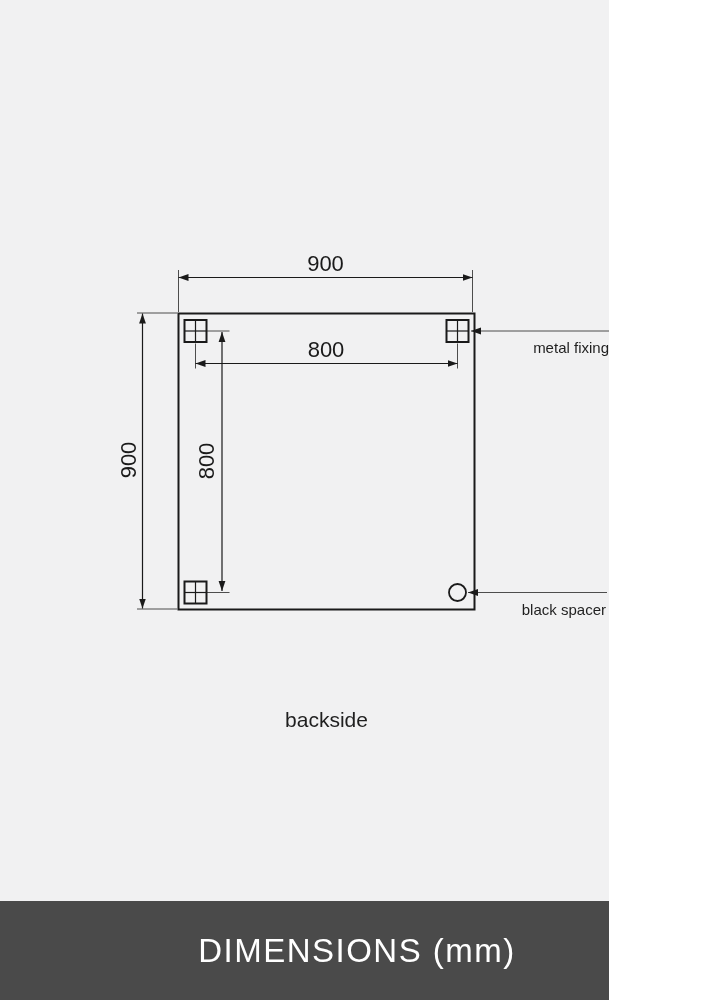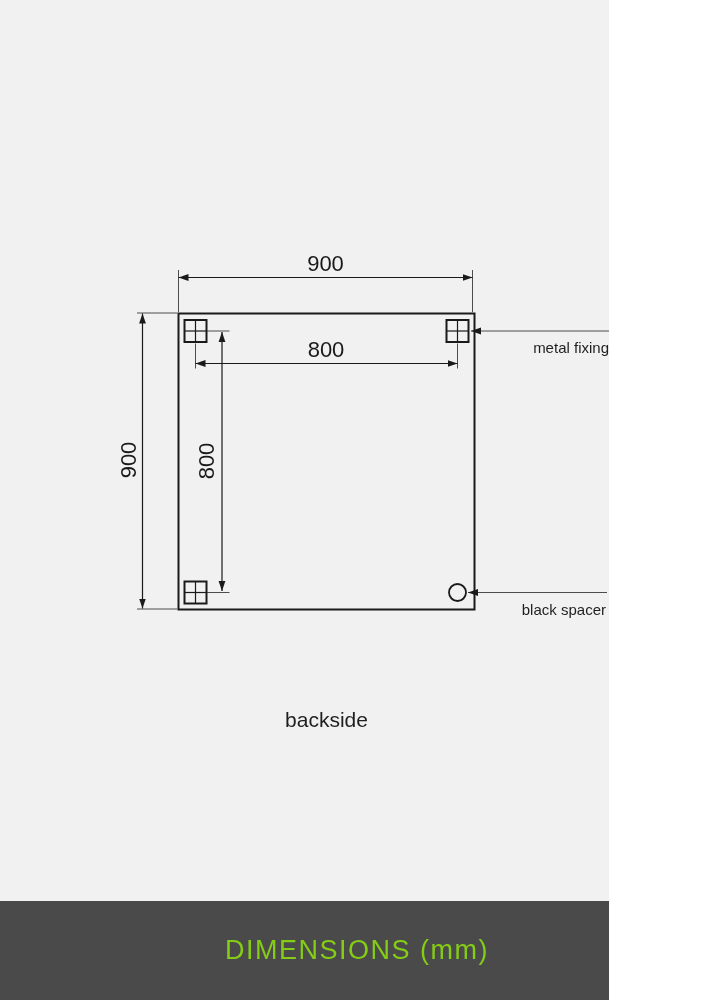--- a/index.html
+++ b/index.html
@@ -44,22 +44,22 @@
     left: 0;
     top: 901px;
     width: 714px;
     height: 99px;
     background: #4a4a4a;
     display: flex;
     align-items: center;
     justify-content: center;
   }
   .footer-title {
-    color: #84cc16;
-    font-size: 27px;
+    color: #ffffff;
+    font-size: 33px;
     font-weight: 300;
     letter-spacing: 1.5px;
     font-family: "Liberation Sans", "DejaVu Sans", sans-serif;
   }
 </style>
 </head>
 <body>
 
 <div class="stage">
 

